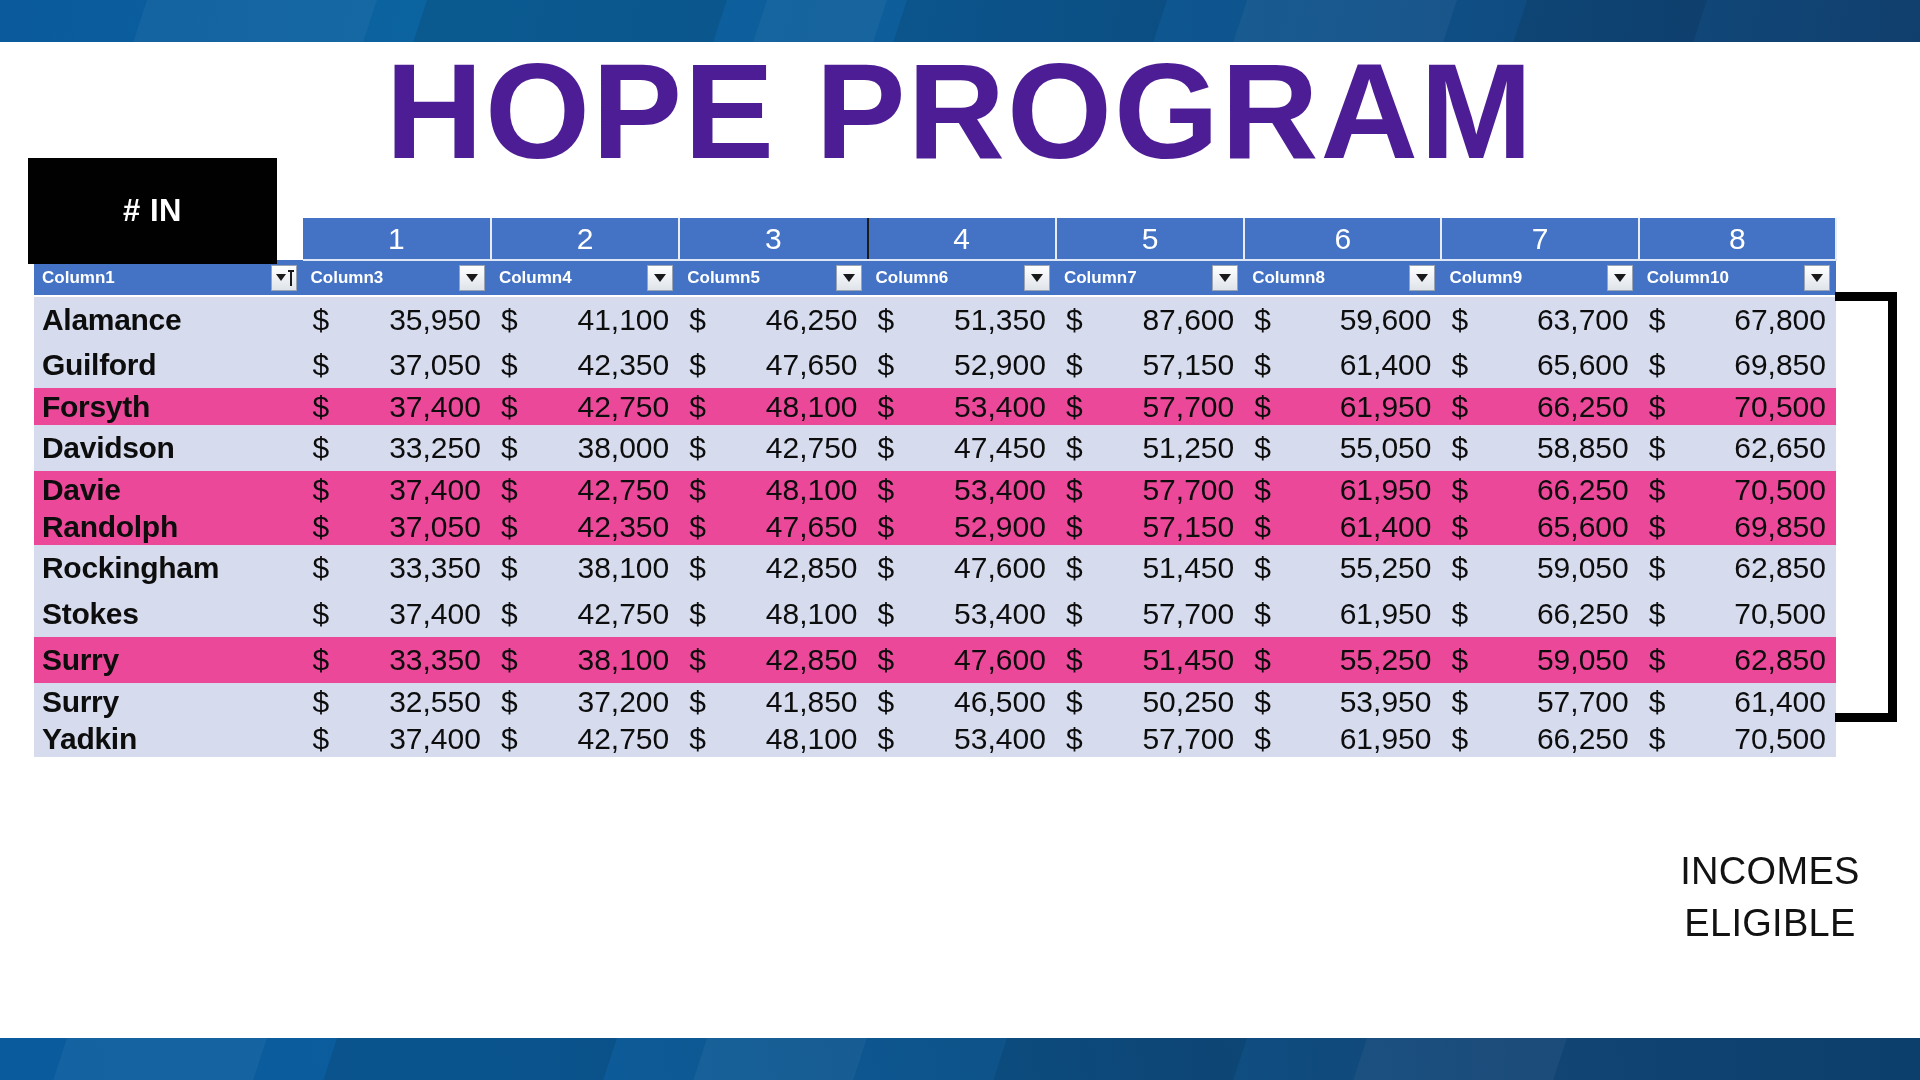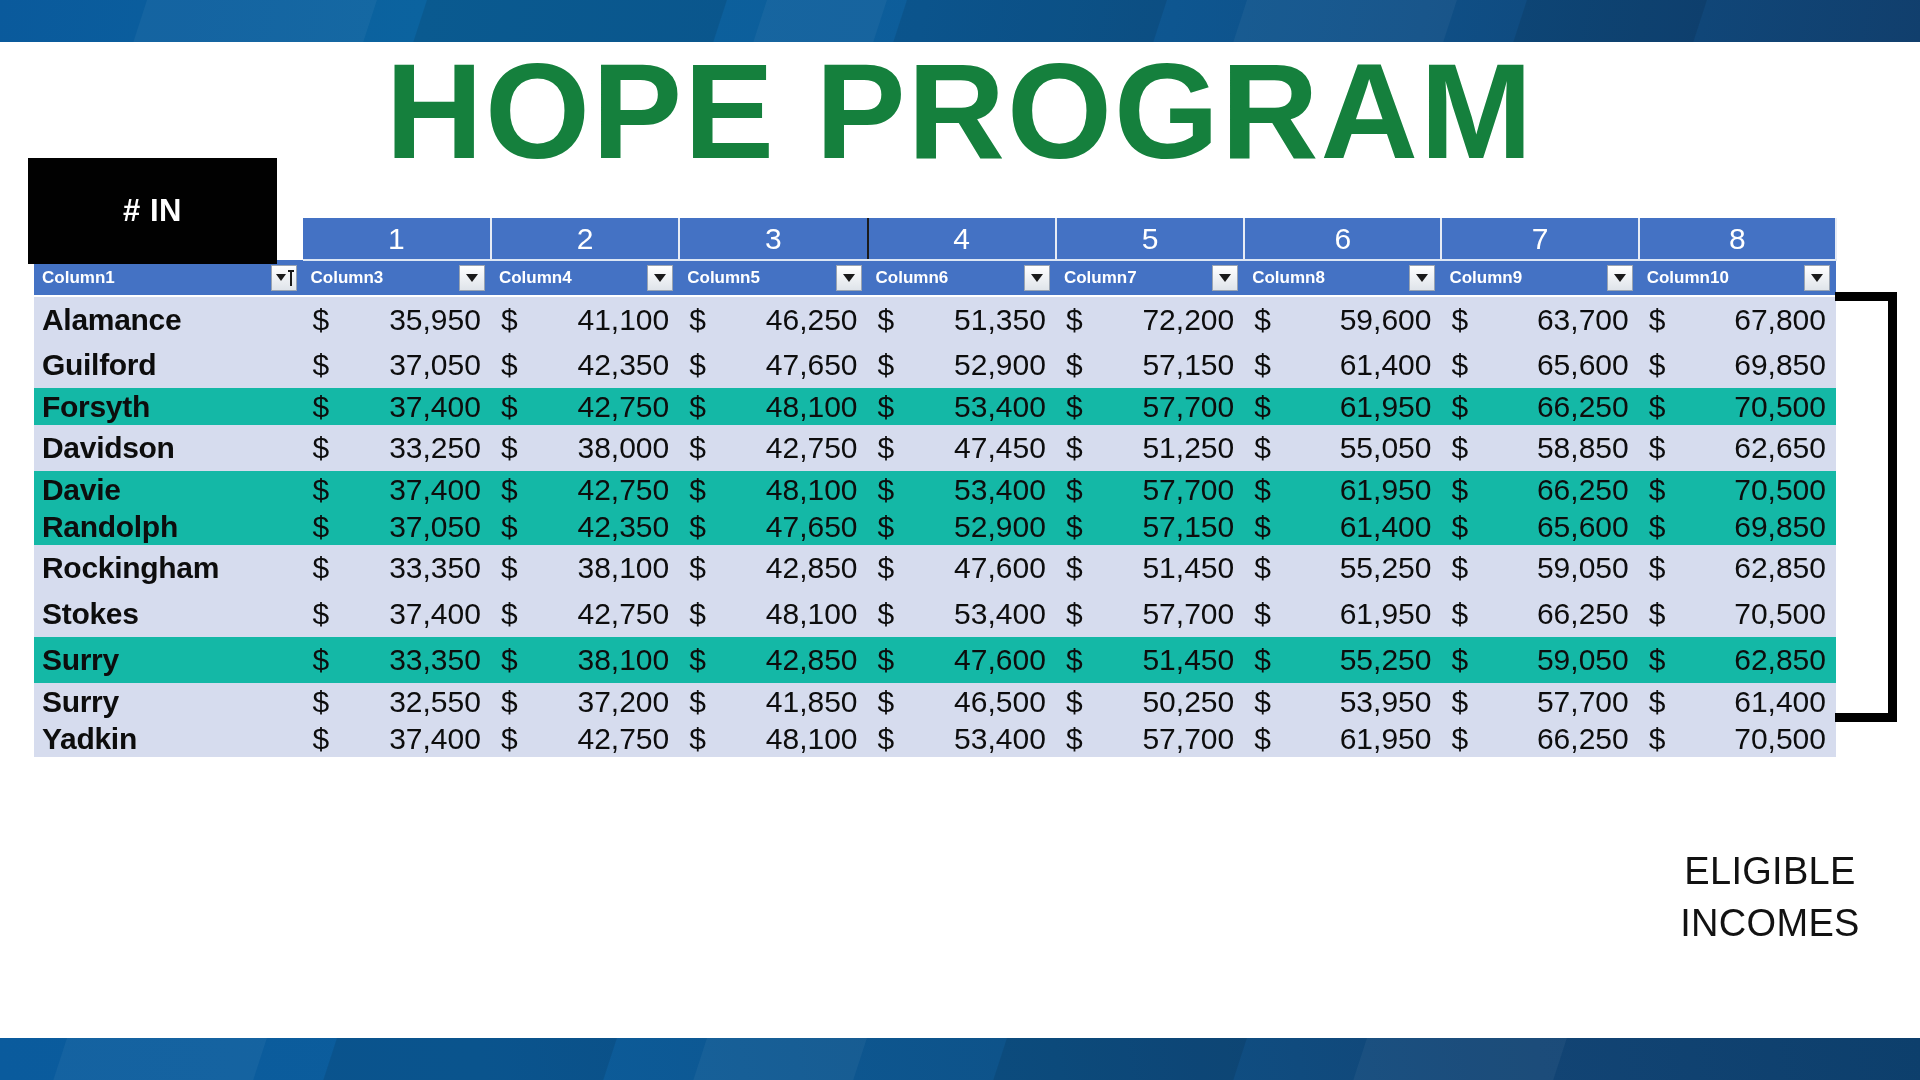--- a/index.html
+++ b/index.html
@@ -52,21 +52,21 @@
     position: absolute;
     left: 0;
     top: 44px;
     width: 1920px;
     text-align: center;
     font-family: "Liberation Sans", sans-serif;
     font-weight: 700;
     font-size: 135px;
     line-height: 135px;
     letter-spacing: 2px;
-    color: #15803d;
+    color: #4c1d95;
     white-space: nowrap;
   }
 
   
   .household-box {
     position: absolute;
     left: 28px;
     top: 158px;
     width: 249px;
     height: 106px;
@@ -206,21 +206,21 @@
     position: relative;
     padding-left: 34px;
   }
   tbody td.val .dollar {
     position: absolute;
     left: 10px;
   }
   tbody tr.tall td { height: 46px; }
 
   tbody tr.shade td { background: #d6dcee; }
-  tbody tr.plain td { background: #14b8a6; }
+  tbody tr.plain td { background: #ec4899; }
 
   
   .bracket {
     position: absolute;
     left: 1835px;
     top: 292px;
     width: 70px;
     height: 430px;
   }
   .bracket .v {
@@ -375,21 +375,21 @@
             </th>
           </tr>
       </thead>
       <tbody>
           <tr class="shade tall">
             <td class="name">Alamance</td>
             <td class="val"><span class="dollar">$</span><span>35,950</span></td>
             <td class="val"><span class="dollar">$</span><span>41,100</span></td>
             <td class="val"><span class="dollar">$</span><span>46,250</span></td>
             <td class="val"><span class="dollar">$</span><span>51,350</span></td>
-            <td class="val"><span class="dollar">$</span><span>72,200</span></td>
+            <td class="val"><span class="dollar">$</span><span>87,600</span></td>
             <td class="val"><span class="dollar">$</span><span>59,600</span></td>
             <td class="val"><span class="dollar">$</span><span>63,700</span></td>
             <td class="val"><span class="dollar">$</span><span>67,800</span></td>
           </tr>
           <tr class="shade tall">
             <td class="name">Guilford</td>
             <td class="val"><span class="dollar">$</span><span>37,050</span></td>
             <td class="val"><span class="dollar">$</span><span>42,350</span></td>
             <td class="val"><span class="dollar">$</span><span>47,650</span></td>
             <td class="val"><span class="dollar">$</span><span>52,900</span></td>
@@ -501,22 +501,22 @@
     </table>
   </div>
 
   <div class="bracket">
     <div class="h top"></div>
     <div class="v"></div>
     <div class="h bot"></div>
   </div>
 
   <div class="caption">
+    <div>INCOMES</div>
     <div>ELIGIBLE</div>
-    <div>INCOMES</div>
   </div>
 
   <div class="band band-bottom">
     <div class="facet" style="left:60px;width:200px;"></div>
     <div class="facet dark" style="left:330px;width:280px;"></div>
     <div class="facet" style="left:700px;width:160px;"></div>
     <div class="facet dark" style="left:1000px;width:240px;"></div>
     <div class="facet" style="left:1360px;width:200px;"></div>
   </div>
 

